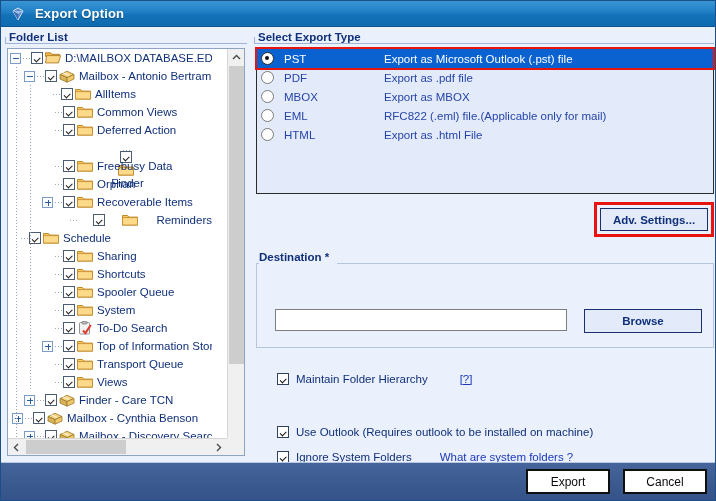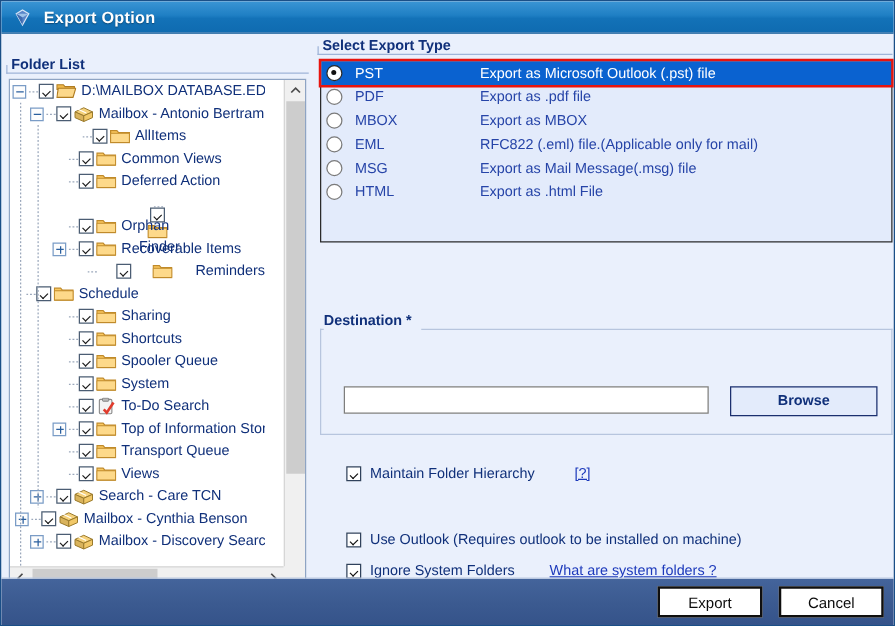--- a/index.html
+++ b/index.html
@@ -20,21 +20,21 @@
     display:flex;align-items:center;
   }
   .title-icon{
     width:22px;height:20px;margin-left:6px;display:flex;align-items:center;justify-content:center;
   }
   .title-text{
     color:#ffffff;font-size:13px;font-weight:bold;margin-left:6px;
     text-shadow:0 1px 1px rgba(0,0,0,.35);letter-spacing:.2px;text-align:center;
   }
   
-  .left-pane{position:absolute;left:0;top:40px;width:250px;height:308px;}
+  .left-pane{position:absolute;left:0;top:25px;width:250px;height:308px;}
   .group-label{
     position:absolute;font-size:11.5px;font-weight:bold;color:#10307a;
   }
   .lbl-folder{left:8px;top:5px;}
   .rule-folder{
     position:absolute;left:4px;top:17px;width:242px;height:1px;background:#9fb4d8;
   }
   .rule-folder-left{
     position:absolute;left:4px;top:11px;width:1px;height:7px;background:#9fb4d8;
   }
@@ -235,21 +235,21 @@
             <span class="dots"></span>
             <span class="cbx"></span>
             <span class="ico"><svg width="16" height="14" viewBox="0 0 16 14">
                 <path d="M1 5.5l7-3.3 7 3.3-7 3.1z" fill="#f6d27c" stroke="#9a7a2c" stroke-width="0.8"></path>
                 <path d="M1 5.5v4.6l7 3.1V8.6z" fill="#d9b35c" stroke="#9a7a2c" stroke-width="0.8"></path>
                 <path d="M15 5.5v4.6l-7 3.1V8.6z" fill="#f1c868" stroke="#9a7a2c" stroke-width="0.8"></path>
                 <path d="M3 3.2l7 3.2" stroke="#fff" stroke-width="0.9" fill="none"></path>
               </svg></span>
             <span class="tlabel">Mailbox - Antonio Bertram</span>
           </div>
-          <div class="tnode" style="padding-left: 45px;">
+          <div class="tnode" style="padding-left: 32px;">
             <span class="expander none"></span>
             <span class="dots"></span>
             <span class="cbx"></span>
             <span class="ico"><svg width="16" height="13" viewBox="0 0 16 13">
                 <path d="M0.5 2.5h5l1.4 1.6h8.6v8H0.5z" fill="#fbc960" stroke="#c08a2a" stroke-width="1"></path>
                 <path d="M0.5 4.6h15v7.4H0.5z" fill="#fdd98a" stroke="#c08a2a" stroke-width="0.8"></path>
               </svg></span>
             <span class="tlabel">AllItems</span>
           </div>
           <div class="tnode" style="padding-left: 34px;">
@@ -274,20 +274,30 @@
           </div>
           <div class="tnode" style="padding-left: 34px; flex-direction: column;">
             <span class="expander none"></span>
             <span class="dots"></span>
             <span class="cbx"></span>
             <span class="ico"><svg width="16" height="13" viewBox="0 0 16 13">
                 <path d="M0.5 2.5h5l1.4 1.6h8.6v8H0.5z" fill="#fbc960" stroke="#c08a2a" stroke-width="1"></path>
                 <path d="M0.5 4.6h15v7.4H0.5z" fill="#fdd98a" stroke="#c08a2a" stroke-width="0.8"></path>
               </svg></span>
             <span class="tlabel">Finder</span>
+          </div>
+          <div class="tnode" style="padding-left: 34px;">
+            <span class="expander none"></span>
+            <span class="dots"></span>
+            <span class="cbx"></span>
+            <span class="ico"><svg width="16" height="13" viewBox="0 0 16 13">
+                <path d="M0.5 2.5h5l1.4 1.6h8.6v8H0.5z" fill="#fbc960" stroke="#c08a2a" stroke-width="1"></path>
+                <path d="M0.5 4.6h15v7.4H0.5z" fill="#fdd98a" stroke="#c08a2a" stroke-width="0.8"></path>
+              </svg></span>
+            <span class="tlabel">Freebusy Data</span>
           </div>
           <div class="tnode" style="padding-left: 34px;">
             <span class="expander none"></span>
             <span class="dots"></span>
             <span class="cbx"></span>
             <span class="ico"><svg width="16" height="13" viewBox="0 0 16 13">
                 <path d="M0.5 2.5h5l1.4 1.6h8.6v8H0.5z" fill="#fbc960" stroke="#c08a2a" stroke-width="1"></path>
                 <path d="M0.5 4.6h15v7.4H0.5z" fill="#fdd98a" stroke="#c08a2a" stroke-width="0.8"></path>
               </svg></span>
             <span class="tlabel">Orphan</span>
@@ -415,21 +425,21 @@
               <b></b>
             </span>
             <span class="dots"></span>
             <span class="cbx"></span>
             <span class="ico"><svg width="16" height="14" viewBox="0 0 16 14">
                 <path d="M1 5.5l7-3.3 7 3.3-7 3.1z" fill="#f6d27c" stroke="#9a7a2c" stroke-width="0.8"></path>
                 <path d="M1 5.5v4.6l7 3.1V8.6z" fill="#d9b35c" stroke="#9a7a2c" stroke-width="0.8"></path>
                 <path d="M15 5.5v4.6l-7 3.1V8.6z" fill="#f1c868" stroke="#9a7a2c" stroke-width="0.8"></path>
                 <path d="M3 3.2l7 3.2" stroke="#fff" stroke-width="0.9" fill="none"></path>
               </svg></span>
-            <span class="tlabel">Search - Care TCN</span>
+            <span class="tlabel">Finder - Care TCN</span>
           </div>
           <div class="tnode" style="padding-left: 4px;">
             <span class="expander plus">
               <i></i>
               <b></b>
             </span>
             <span class="dots"></span>
             <span class="cbx"></span>
             <span class="ico"><svg width="16" height="14" viewBox="0 0 16 14">
                 <path d="M1 5.5l7-3.3 7 3.3-7 3.1z" fill="#f6d27c" stroke="#9a7a2c" stroke-width="0.8"></path>
@@ -510,30 +520,28 @@
           <span class="type-name">MBOX</span>
           <span class="type-desc">Export as MBOX</span>
         </div>
         <div class="type-row">
           <span class="radio"></span>
           <span class="type-name">EML</span>
           <span class="type-desc">RFC822 (.eml) file.(Applicable only for mail)</span>
         </div>
         <div class="type-row">
           <span class="radio"></span>
-          <span class="type-name">MSG</span>
-          <span class="type-desc">Export as Mail Message(.msg) file</span>
-        </div>
-        <div class="type-row">
-          <span class="radio"></span>
           <span class="type-name">HTML</span>
           <span class="type-desc">Export as .html File</span>
         </div>
       </div>
 
+    <div class="adv-wrap">
+      <div class="adv-btn">Adv. Settings...</div>
+    </div>
 
     <div class="group-label lbl-dest">Destination *</div>
     <div class="dest-top-l"></div>
     <div class="dest-top-r"></div>
     <div class="dest-frame"></div>
 
     <input class="dest-input" type="text" value="" style="">
     <div class="browse-btn">Browse</div>
 
     <div class="opt opt1">

